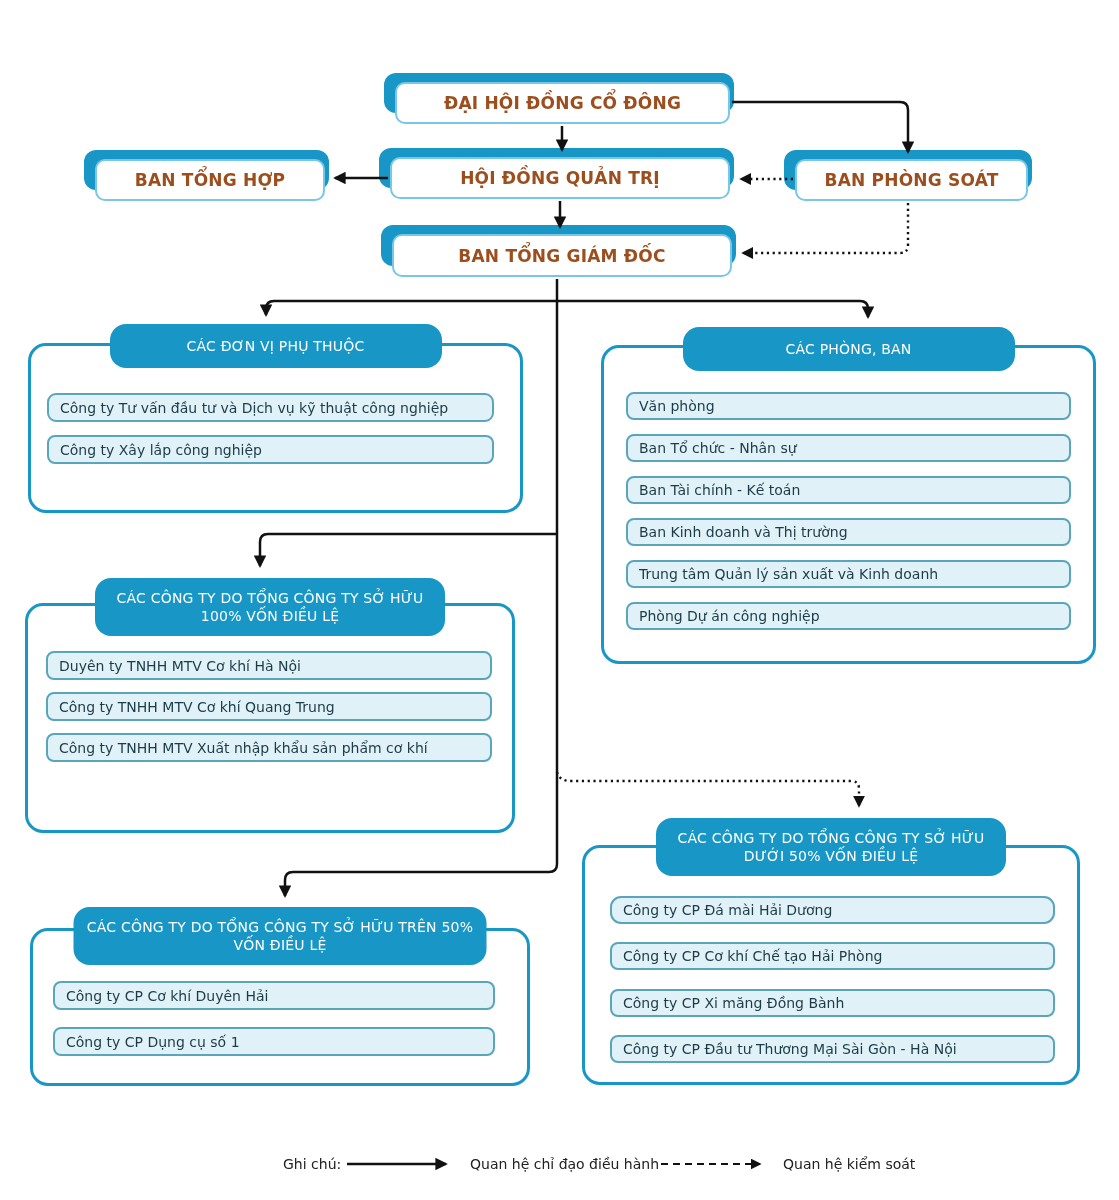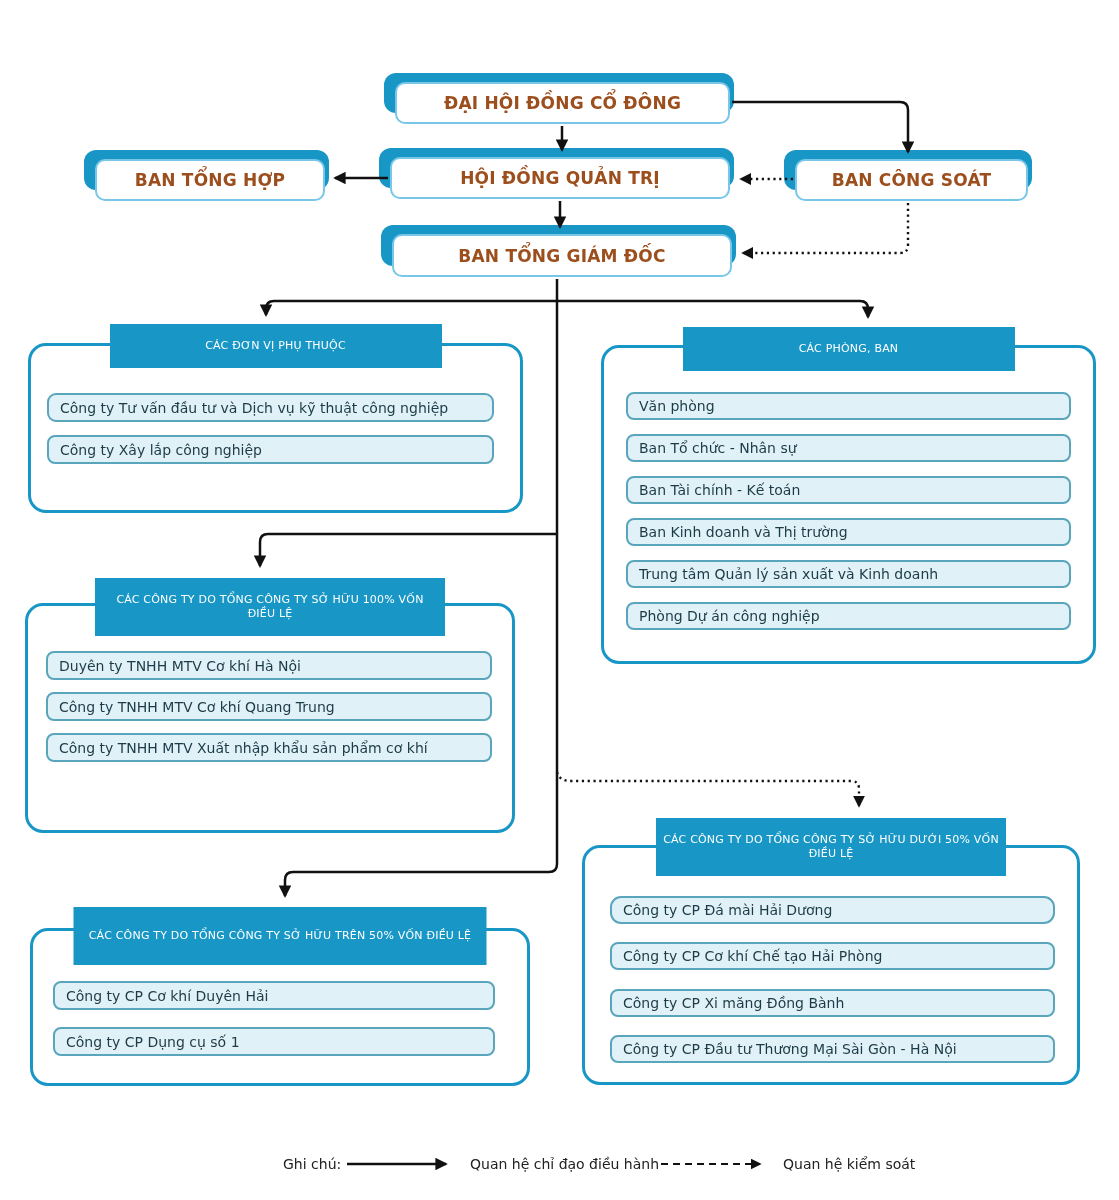--- a/index.html
+++ b/index.html
@@ -34,23 +34,23 @@
   .group{
     position:absolute;
     background:#ffffff;
     border:3px solid #1897c6;
     border-radius:18px;
     box-sizing:border-box;
   }
   .group-header{
     position:absolute;left:50%;transform:translateX(-50%);
     background:#1897c6;color:#ffffff;
-    border-radius:0;
+    border-radius:16px;
     display:flex;align-items:center;justify-content:center;
-    text-align:center;font-size:11px;line-height:1.3;
+    text-align:center;font-size:14px;line-height:1.3;
     padding:0 6px;box-sizing:border-box;
     letter-spacing:.2px;
   }
   .item{
     position:absolute;
     background:#e0f1f8;
     border:2px solid #58a5bc;
     border-radius:8px;
     display:flex;align-items:center;
     padding:0 11px;box-sizing:border-box;
@@ -96,21 +96,21 @@
   <div class="topbox" style="left:395px;top:82px;width:335px;height:42px;">
     <span>ĐẠI HỘI ĐỒNG CỔ ĐÔNG</span>
   </div>
   <div class="topbox" style="left:390px;top:157px;width:340px;height:42px;">
     <span>HỘI ĐỒNG QUẢN TRỊ</span>
   </div>
   <div class="topbox" style="left:95px;top:159px;width:230px;height:42px;">
     <span>BAN TỔNG HỢP</span>
   </div>
   <div class="topbox" style="left:795px;top:159px;width:233px;height:42px;">
-    <span>BAN CÔNG SOÁT</span>
+    <span>BAN PHÒNG SOÁT</span>
   </div>
   <div class="topbox" style="left:392px;top:234px;width:340px;height:43px;">
     <span>BAN TỔNG GIÁM ĐỐC</span>
   </div>
 
   <div class="group" style="left:28px;top:343px;width:495px;height:170px;">
     <div class="group-header" style="top:-22px;width:332px;height:44px;">CÁC ĐƠN VỊ PHỤ THUỘC</div>
     <div class="item" style="left:16px;top:47px;width:447px;height:29px;border-radius:9px;">Công ty Tư vấn đầu tư và Dịch vụ kỹ thuật công nghiệp</div>
     <div class="item" style="left:16px;top:89px;width:447px;height:29px;">Công ty Xây lắp công nghiệp</div>
   </div>

